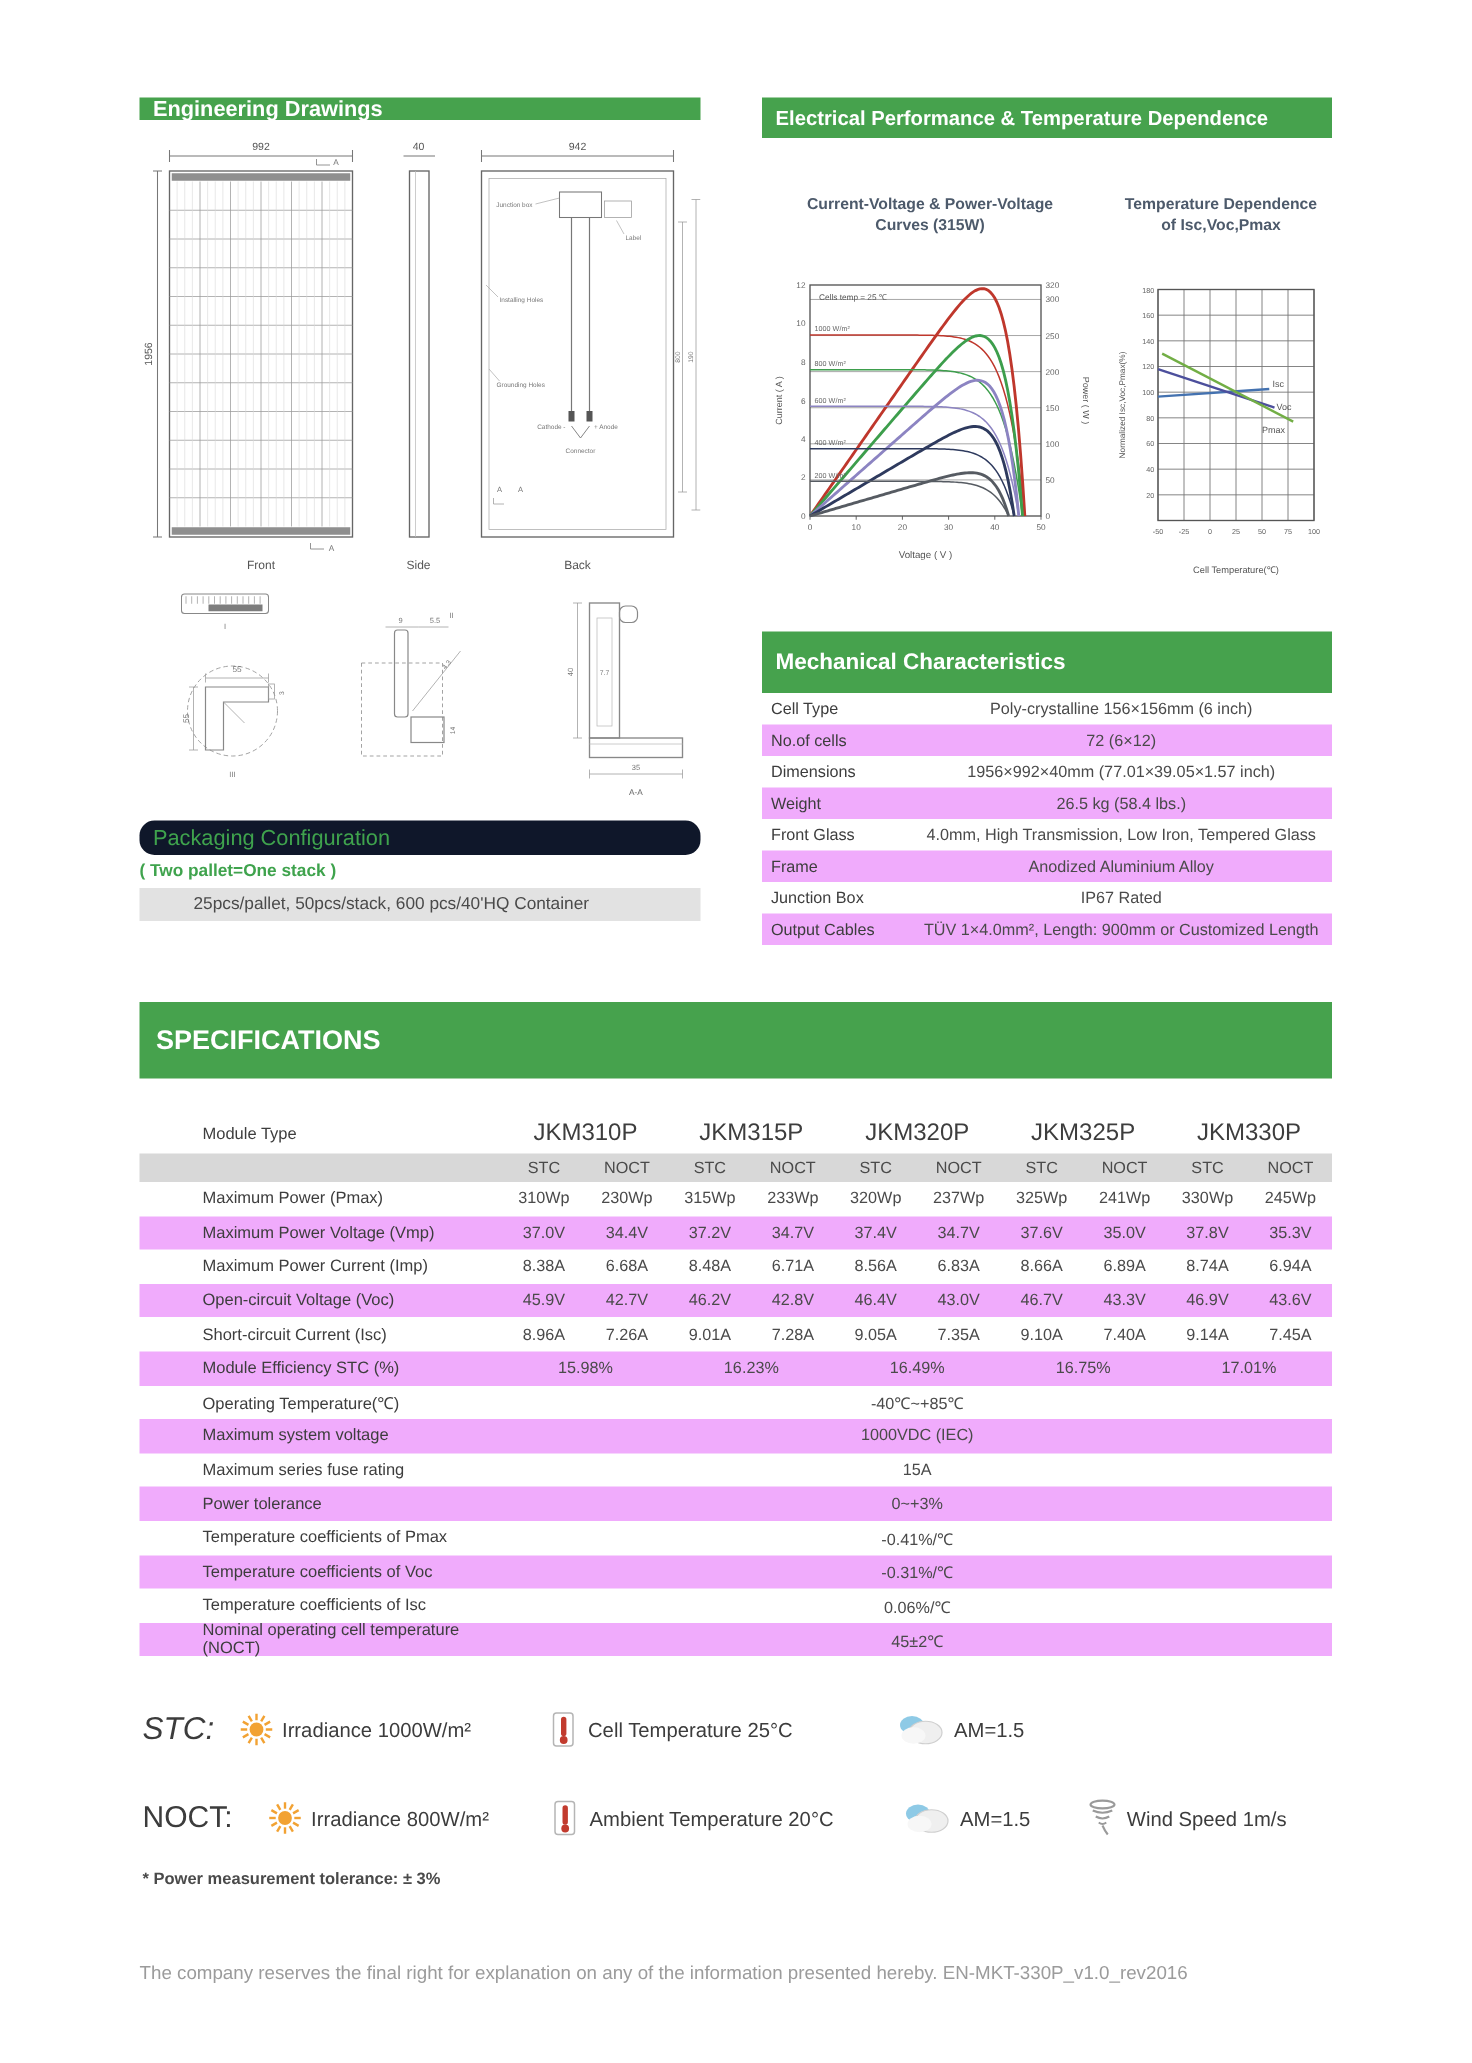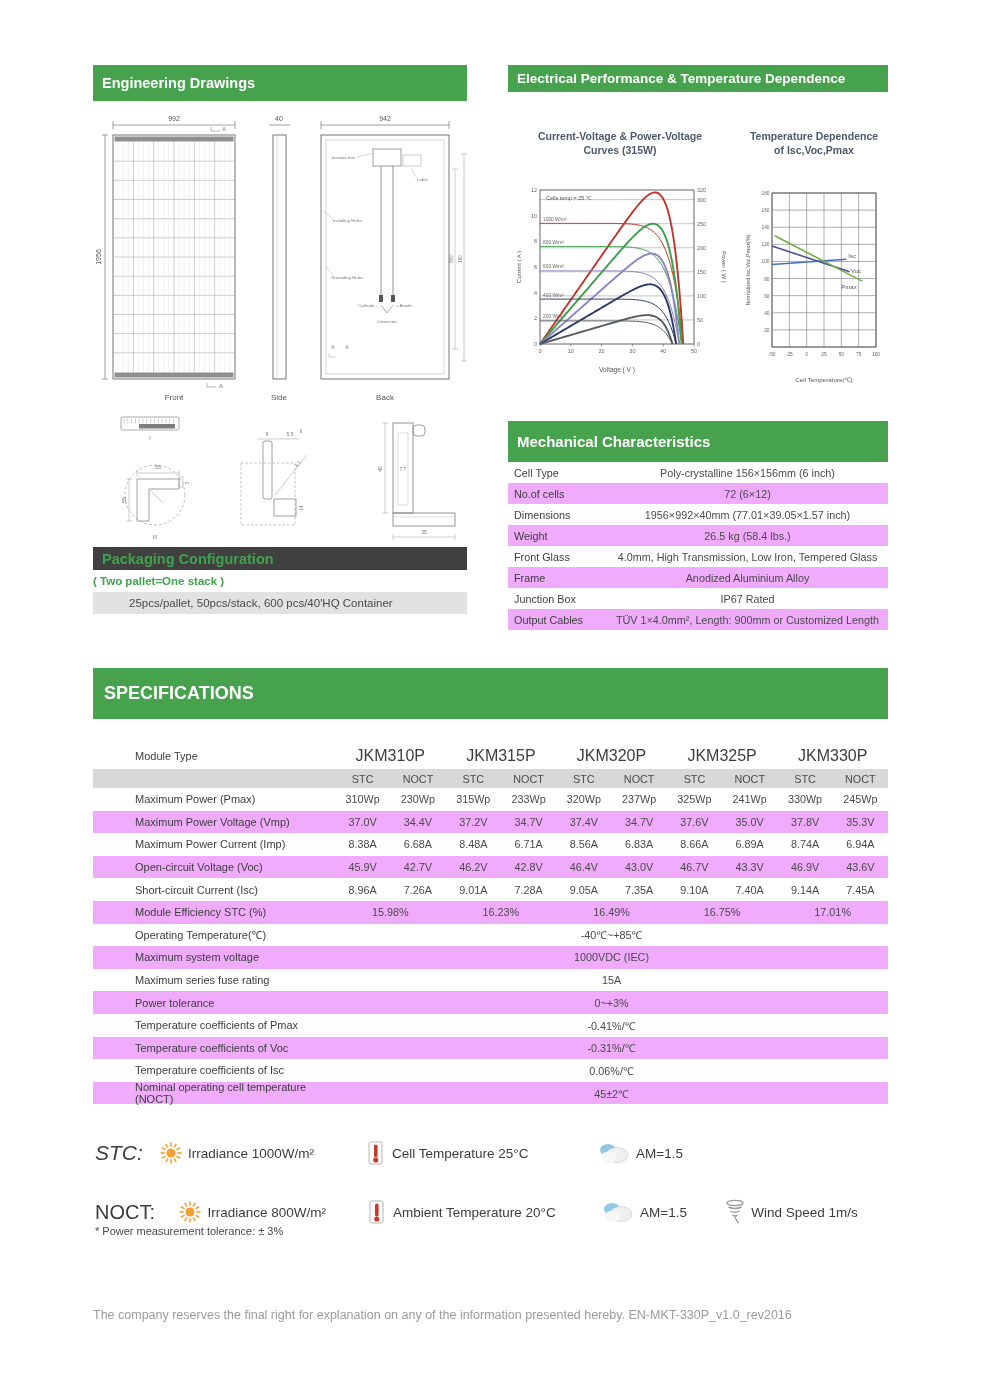--- a/index.html
+++ b/index.html
@@ -1,20 +1,20 @@
 <!DOCTYPE html>
 <html><head>
 <meta charset="utf-8">
 <style>
   html,body{margin:0;padding:0;}
   body{width:981px;height:1375px;background:#fff;position:relative;
        font-family:"Liberation Sans",sans-serif;color:#4a4a4a;overflow:hidden;}
   .abs{position:absolute;}
   .bar-green{background:#46a24d;color:#fff;font-weight:bold;display:flex;align-items:center;padding-left:9px;box-sizing:border-box;}
-  .bar-gray{background:#404040;color:#3fa34d;font-weight:bold;display:flex;align-items:center;padding-left:9px;box-sizing:border-box;}
+  .bar-gray{background:#0f172a;color:#3fa34d;font-weight:normal;display:flex;align-items:center;padding-left:9px;box-sizing:border-box;border-radius:10px;}
   .val-bar{background:#e2e2e2;color:#4a4a4a;display:flex;align-items:center;padding-left:9px;box-sizing:border-box;}
   .chart-title{position:absolute;text-align:center;font-weight:bold;color:#4d5a6b;font-size:10.5px;line-height:1.35;}
   
   .mech-row{display:flex;align-items:center;height:21px;font-size:10.8px;}
   .mech-row .lab{width:97px;padding-left:6px;color:#3d3d3d;}
   .mech-row .val{flex:1;text-align:center;color:#4a4a4a;padding-right:4px;}
   
   .spec-row{display:flex;align-items:center;width:795px;box-sizing:border-box;}
   .spec-row .lab{width:200px;padding-left:6px;font-size:11px;color:#3d3d3d;margin-left:36px;}
   .spec-head{height:26px;font-size:11px;color:#3d3d3d;}
@@ -34,21 +34,21 @@
   .cond-item{display:flex;align-items:center;font-size:13.5px;color:#3c3c3c;}
   .cond-item .ic{margin-right:5px;display:flex;align-items:center;}
   .note{font-size:11px;color:#4a4a4a;}
   .footer{font-size:12.5px;color:#9b9b9b;}
   svg text{font-family:"Liberation Sans",sans-serif;}
 </style>
 </head>
 <body>
 
 <section class="abs" style="left:93px;top:65px;width:374px;">
-  <div class="bar-green" style="height:36px;font-size:14.5px;text-align:center;">Engineering Drawings</div>
+  <div class="bar-green" style="height:15px;font-size:14.5px;text-align:center;">Engineering Drawings</div>
   <svg id="eng-svg" width="374" height="294" style="display:block;margin-top:8px;">
       <line x1="20" y1="16" x2="142" y2="16" stroke="#777" stroke-width="0.7"></line>
       <line x1="20" y1="12" x2="20" y2="20" stroke="#777" stroke-width="0.7"></line>
       <line x1="142" y1="12" x2="142" y2="20" stroke="#777" stroke-width="0.7"></line>
       <text x="81" y="12" font-size="7" fill="#555" text-anchor="middle">992</text>
       <path d="M118,18 v4 h9" stroke="#888" fill="none" stroke-width="0.6"></path>
       <text x="131" y="22" font-size="5.5" fill="#777" text-anchor="middle">A</text>
       <rect x="20" y="26" width="122" height="244" fill="none" stroke="#666" stroke-width="0.9"></rect>
       <rect x="21.5" y="27.5" width="119" height="5" fill="#8f8f8f"></rect>
       <rect x="21.5" y="263.5" width="119" height="5" fill="#8f8f8f"></rect>
@@ -685,16 +685,16 @@
                 <path d="M6.5,12 q4.5,2.6 9,0"></path>
                 <path d="M8.5,16 q2.5,2 5,0"></path>
                 <path d="M11,18 q1.5,3.5 3.5,6"></path>
               </g>
             </svg>
           </span>
           <span>Wind Speed 1m/s</span>
         </div>
       </div>
     </div>
-  <div class="note" style="">*  Power measurement tolerance: ± 3%</div>
+  <div class="note" style="margin-top:22px;font-weight:bold;">*  Power measurement tolerance: ± 3%</div>
 </section>
 
 <div class="abs footer" style="left:93px;top:1308px;width:810px;">The company reserves the final right for explanation on any of the information presented hereby. EN-MKT-330P_v1.0_rev2016</div>
 
 </body></html>

